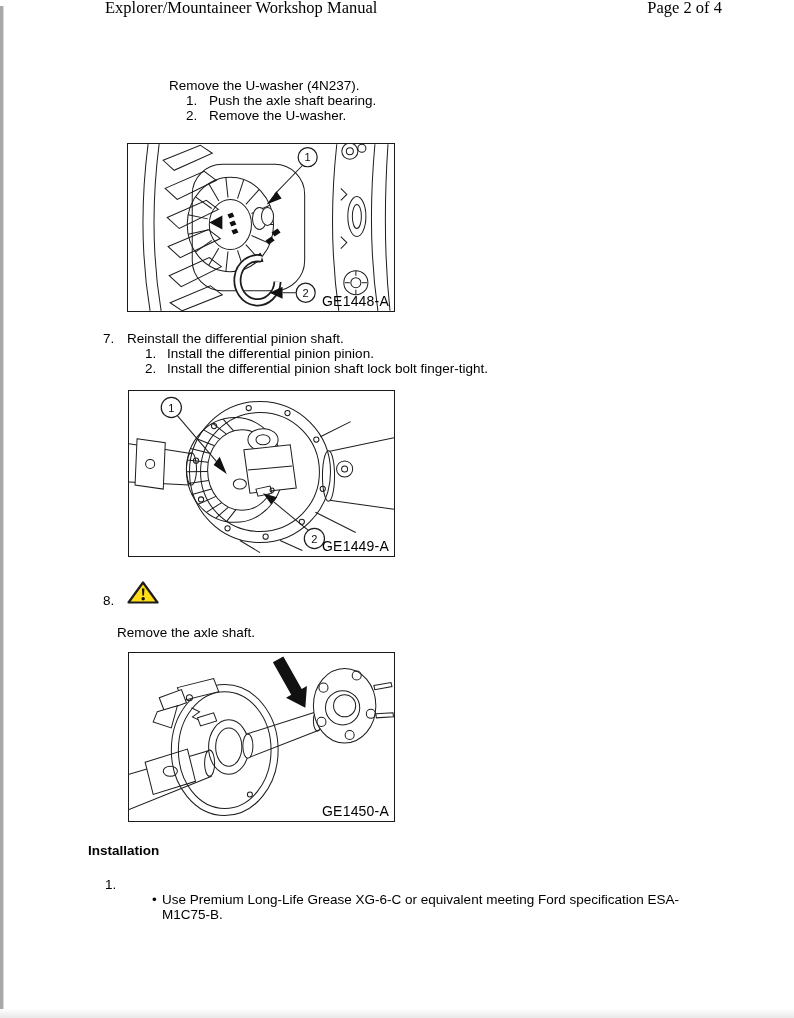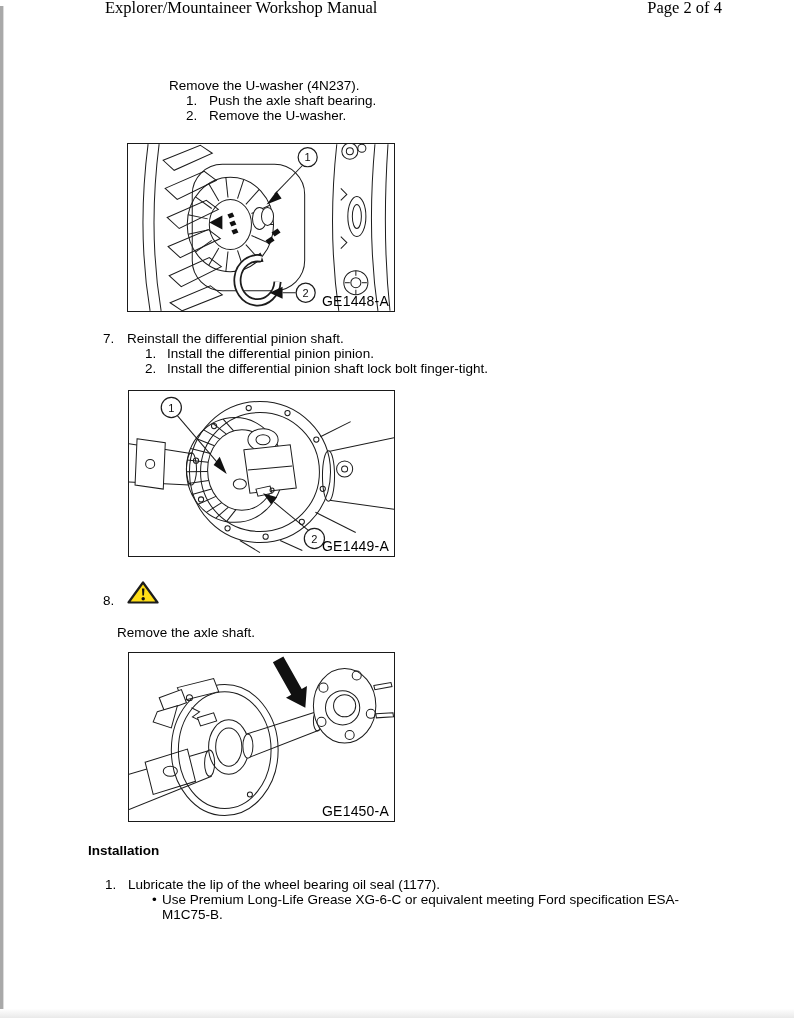--- a/index.html
+++ b/index.html
@@ -293,21 +293,20 @@
       <polygon class="blk" points="142.8,8.9 153.2,3.1 171.4,35.3 176.6,32.3 175,54 155.8,44.1 161,41.1"></polygon>
     </svg>
     <div class="fig-label">GE1450-A</div>
   </div>
 
   <div class="abs bold" style="left:88px; top:843px;">Installation</div>
 
   <div class="abs txt" style="left:105px; top:877px;">
     <div class="row">
       <span class="num" style="width:23px;">1.</span>
-      <span>Lubricate the lip of the wheel bearing oil seal (1177).</span>
     </div>
     <div class="row bullet-row">
       <span class="bullet-marker">•</span>
       <span class="bullet-text">Use Premium Long-Life Grease XG-6-C or equivalent meeting Ford specification ESA-M1C75-B.</span>
     </div>
   </div>
 
   <div class="bottom-edge"></div>
 </div>
 

